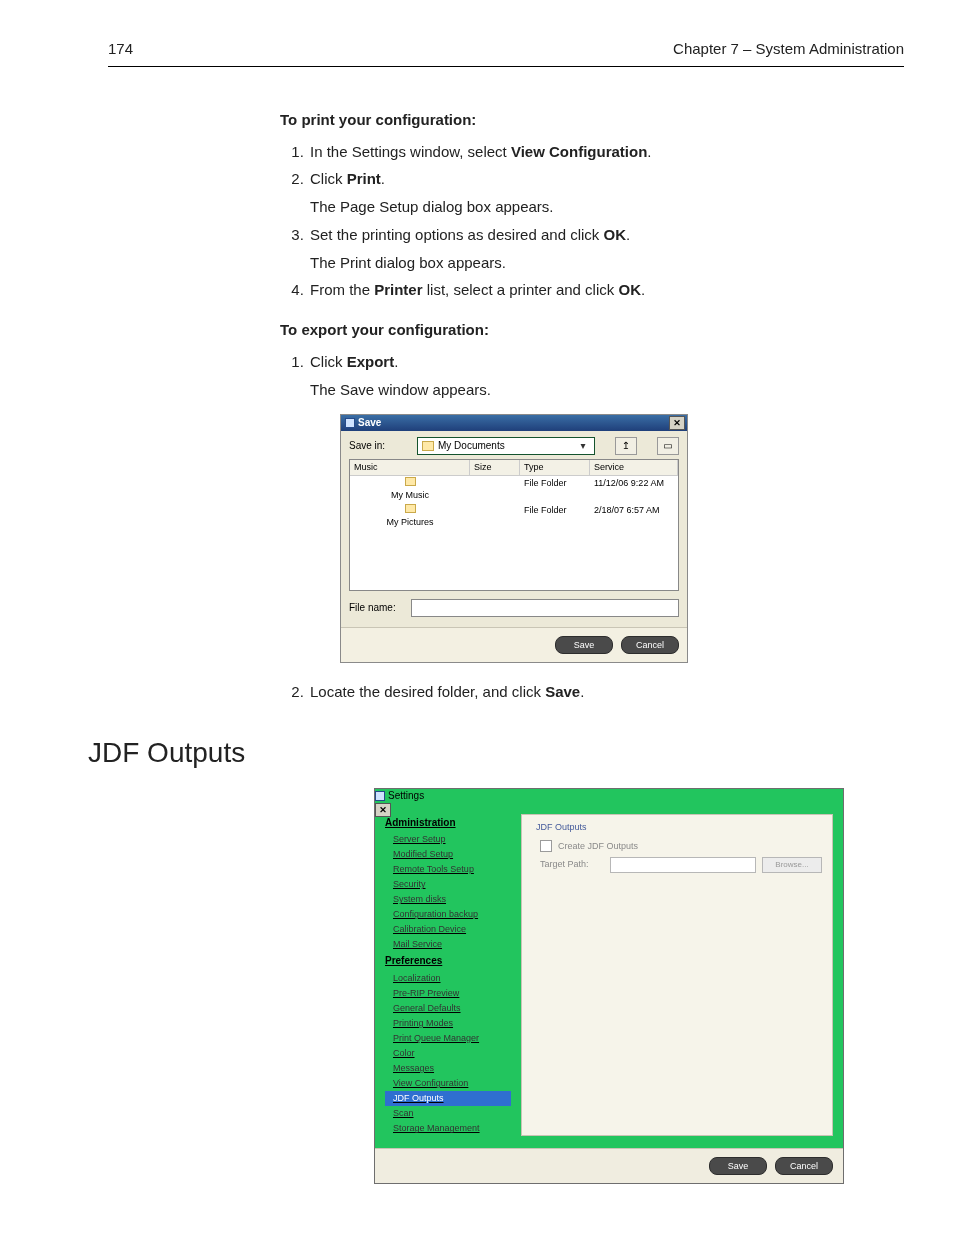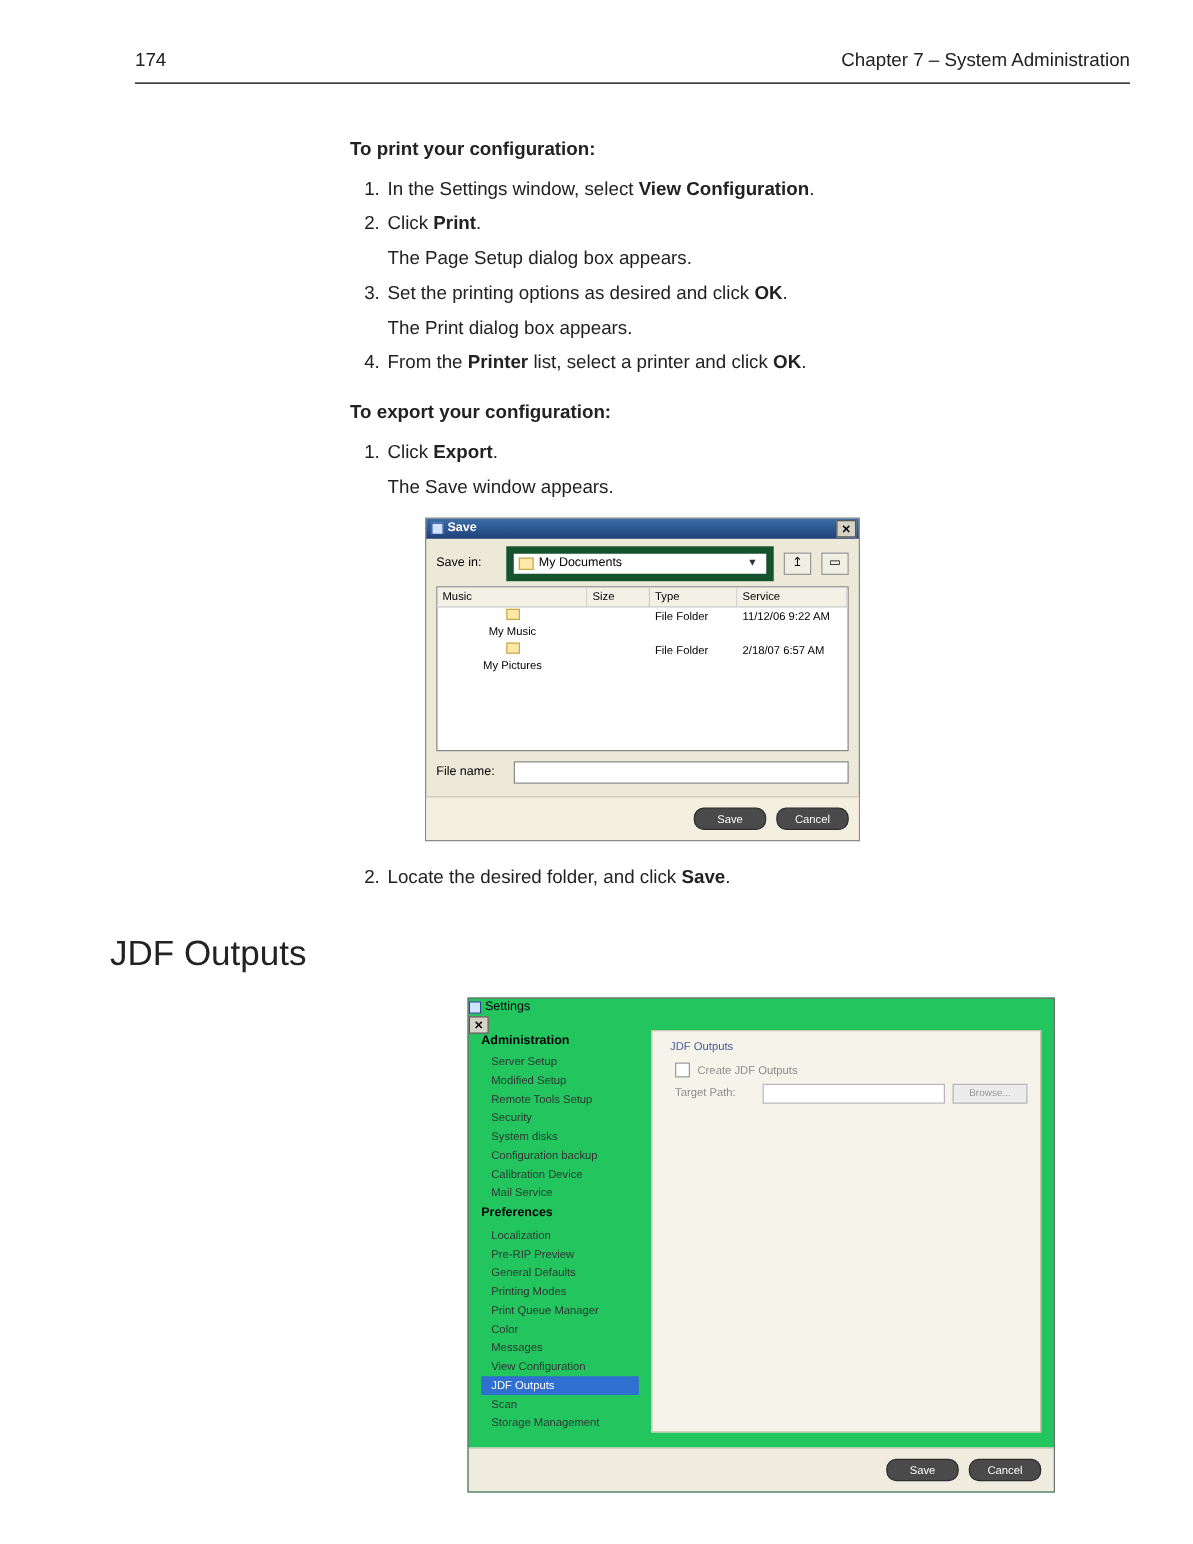--- a/index.html
+++ b/index.html
@@ -92,26 +92,26 @@
   .titlebar .appicon {
     width: 10px; height: 10px; background: #cfe3ff; border: 1px solid #254a8a; box-sizing: border-box;
   }
   .titlebar .closebtn {
     width: 14px; height: 12px; background: #d6d3c6; border: 1px solid #555;
     color: #000; font-size: 9px; display: flex; align-items: center; justify-content: center;
     font-weight: 700; line-height: 1;
   }
   .savedlg .inner { padding: 6px 8px 10px 8px; }
   .savedlg .row {
-    display: flex; align-items: center; gap: 8px; margin-bottom: 4px;
+    display: flex; align-items: center; gap: 20px; margin-bottom: 4px;
   }
   .savedlg .lbl { width: 48px; text-align: left; }
   .savedlg .combo {
     display: flex; align-items: center; gap: 4px;
-    background: #fff; border: 6px solid #14532d; height: 16px; padding: 0 4px;
+    background: #fff; border: 1px solid #14532d; height: 16px; padding: 0 4px;
     flex: 1;
   }
   .combo .fld-icon {
     width: 12px; height: 10px; background: #ffe9a8; border: 1px solid #caa94a; box-sizing: border-box;
   }
   .combo .dd {
     width: 14px; text-align: center; color: #333;
   }
   .savedlg .upbtn, .savedlg .newbtn {
     width: 20px; height: 16px; border: 1px solid #999; background: #f1efe4;
@@ -160,20 +160,21 @@
     color: #000;
   }
   .settingsdlg .titlebar { height: 15px; }
   .settingsdlg .body {
     display: flex;
     padding: 10px 10px 12px 10px;
     gap: 10px;
   }
   .settingsdlg .nav {
     width: 126px;
+    text-decoration: underline;
   }
   .settingsdlg .nav .grp {
     font-weight: 700; font-size: 10px; margin: 2px 0 2px 0;
   }
   .settingsdlg .nav .item {
     font-size: 9px; padding: 1px 2px 1px 8px; color: #333;
   }
   .settingsdlg .nav .item.sel {
     background: #2f6fd0; color: #fff;
   }

